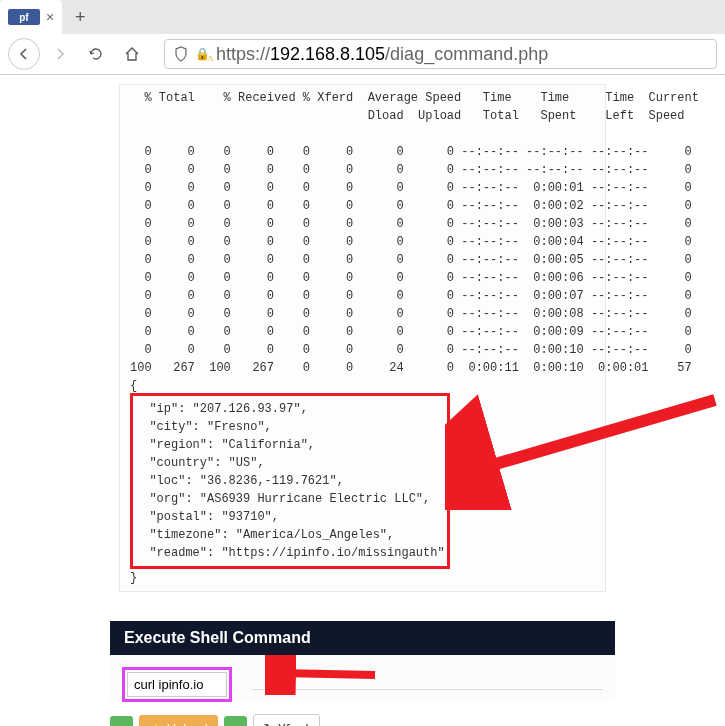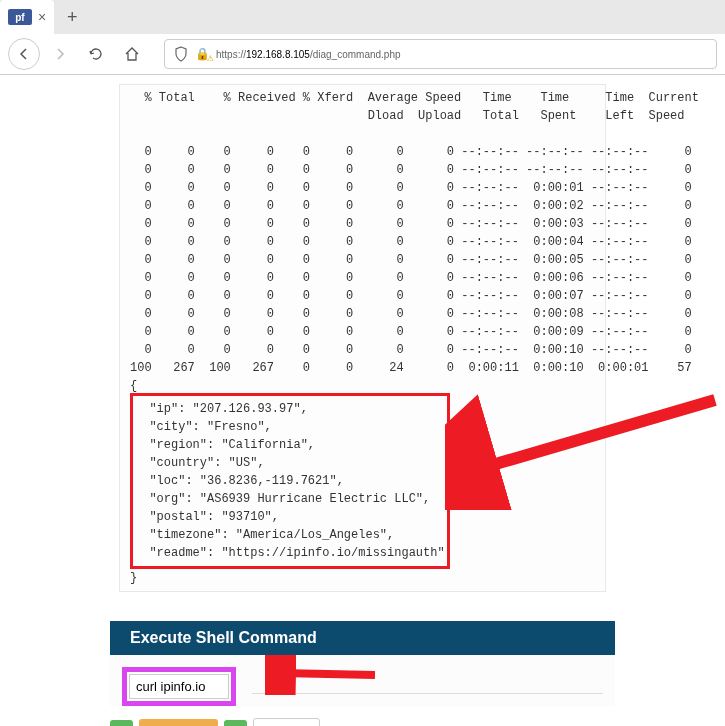--- a/index.html
+++ b/index.html
@@ -1,46 +1,46 @@
 <!DOCTYPE html>
 <html><head>
   <meta charset="utf-8">
   <style>
     * { margin: 0; padding: 0; box-sizing: border-box; }
     body { font-family: -apple-system, BlinkMacSystemFont, "Segoe UI", Arial, sans-serif; background: #f0f0f0; width: 725px; height: 726px; overflow: hidden; }
     
     .browser-chrome { background: #fff; border-bottom: 1px solid #ccc; }
     .tab-bar { display: flex; align-items: center; background: #e8e8e8; height: 34px; }
     .tab { display: flex; align-items: center; background: #fff; height: 34px; padding: 0 8px; max-width: 230px; border-top-left-radius: 4px; border-top-right-radius: 4px; gap: 6px; }
-    .tab-favicon { width: 24px; height: 16px; background: #3b5998; color: #fff; font-size: 10px; font-weight: bold; display: flex; align-items: center; justify-content: center; border-radius: 2px; }
+    .tab-favicon { width: 32px; height: 16px; background: #3b5998; color: #fff; font-size: 10px; font-weight: bold; display: flex; align-items: center; justify-content: center; border-radius: 2px; }
     .tab-title { font-size: 12px; color: #222; white-space: nowrap; overflow: hidden; text-overflow: ellipsis; max-width: 170px; }
     .tab-close { font-size: 14px; color: #666; cursor: pointer; }
     .new-tab { width: 28px; height: 28px; display: flex; align-items: center; justify-content: center; color: #555; font-size: 18px; margin-left: 4px; cursor: pointer; }
     
     .nav-bar { display: flex; align-items: center; height: 40px; padding: 0 8px; gap: 4px; }
     .nav-btn { width: 32px; height: 32px; display: flex; align-items: center; justify-content: center; color: #555; font-size: 16px; border-radius: 4px; }
     .nav-btn.back { border: 1px solid #ccc; border-radius: 50%; }
     .nav-btn.disabled { color: #bbb; }
     .url-bar { flex: 1; display: flex; align-items: center; height: 30px; border: 1px solid #ccc; border-radius: 4px; padding: 0 8px; margin-left: 12px; gap: 6px; background: #fff; }
     .shield-icon { width: 16px; height: 16px; color: #666; }
     .lock-container { position: relative; display: flex; align-items: center; }
     .lock-icon { color: #666; font-size: 12px; }
     .warning-triangle { position: absolute; right: -4px; bottom: -2px; font-size: 8px; color: #d9a000; }
-    .url-text { font-size: 10px; color: #666; flex: 1; }
+    .url-text { font-size: 18px; color: #666; flex: 1; }
     .url-bold { color: #000; }
     
     .page-content { background: #fff; padding: 0; }
     .output-container { background: #fff; margin: 0 110px 0 110px; padding: 9px; border-radius: 20px; }
     .pre-output { font-family: "Consolas", "Courier New", monospace; font-size: 12px; color: #333; white-space: pre; line-height: 1.5; padding: 4px 10px; background: #fdfdfd; border: 1px solid #e8e8e8; }
     
     .json-highlight { border: 3px solid #ed1c24; padding: 4px 2px; display: inline-block; margin-top: -2px; }
     
-    .section-header { background: #0c4a6e; color: #fff; padding: 8px 20px; font-size: 16px; font-weight: bold; margin: 20px 110px 0 110px; }
+    .section-header { background: #0f172a; color: #fff; padding: 8px 14px; font-size: 16px; font-weight: bold; margin: 20px 110px 0 110px; }
     .command-area { margin: 0 110px; background: #fcfcfc; padding: 12px; }
-    .command-input-wrap { border: 5px solid #d946ef; display: inline-block; padding: 2px; background: #fff; }
+    .command-input-wrap { border: 3px solid #d946ef; display: inline-block; padding: 2px; background: #fff; }
     .command-input { border: 1px solid #ccc; padding: 4px 6px; font-size: 13px; width: 100px; font-family: Arial; }
     .button-row { display: flex; gap: 6px; margin: 12px 110px 0 110px; align-items: center; }
     .btn { padding: 6px 10px; font-size: 13px; border: none; border-radius: 3px; cursor: pointer; display: flex; align-items: center; gap: 3px; color: #fff; }
     .btn-green-sm { background: #5cb85c; padding: 6px 8px; font-size: 12px; }
     .btn-orange { background: #f0ad4e; }
     .btn-default { background: #fff; border: 1px solid #ccc; color: #333; }
     .bolt-icon { font-size: 12px; }
     
     .arrow-large { position: absolute; top: 390px; right: 0px; pointer-events: none; }
     .arrow-small { position: absolute; top: 655px; left: 265px; pointer-events: none; }

